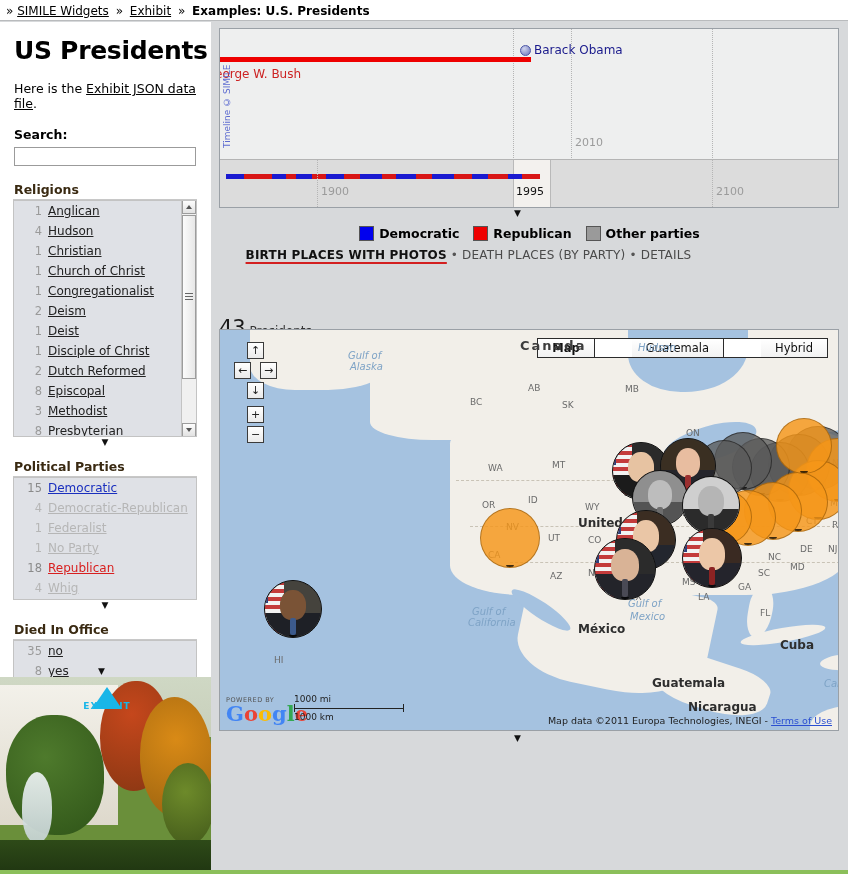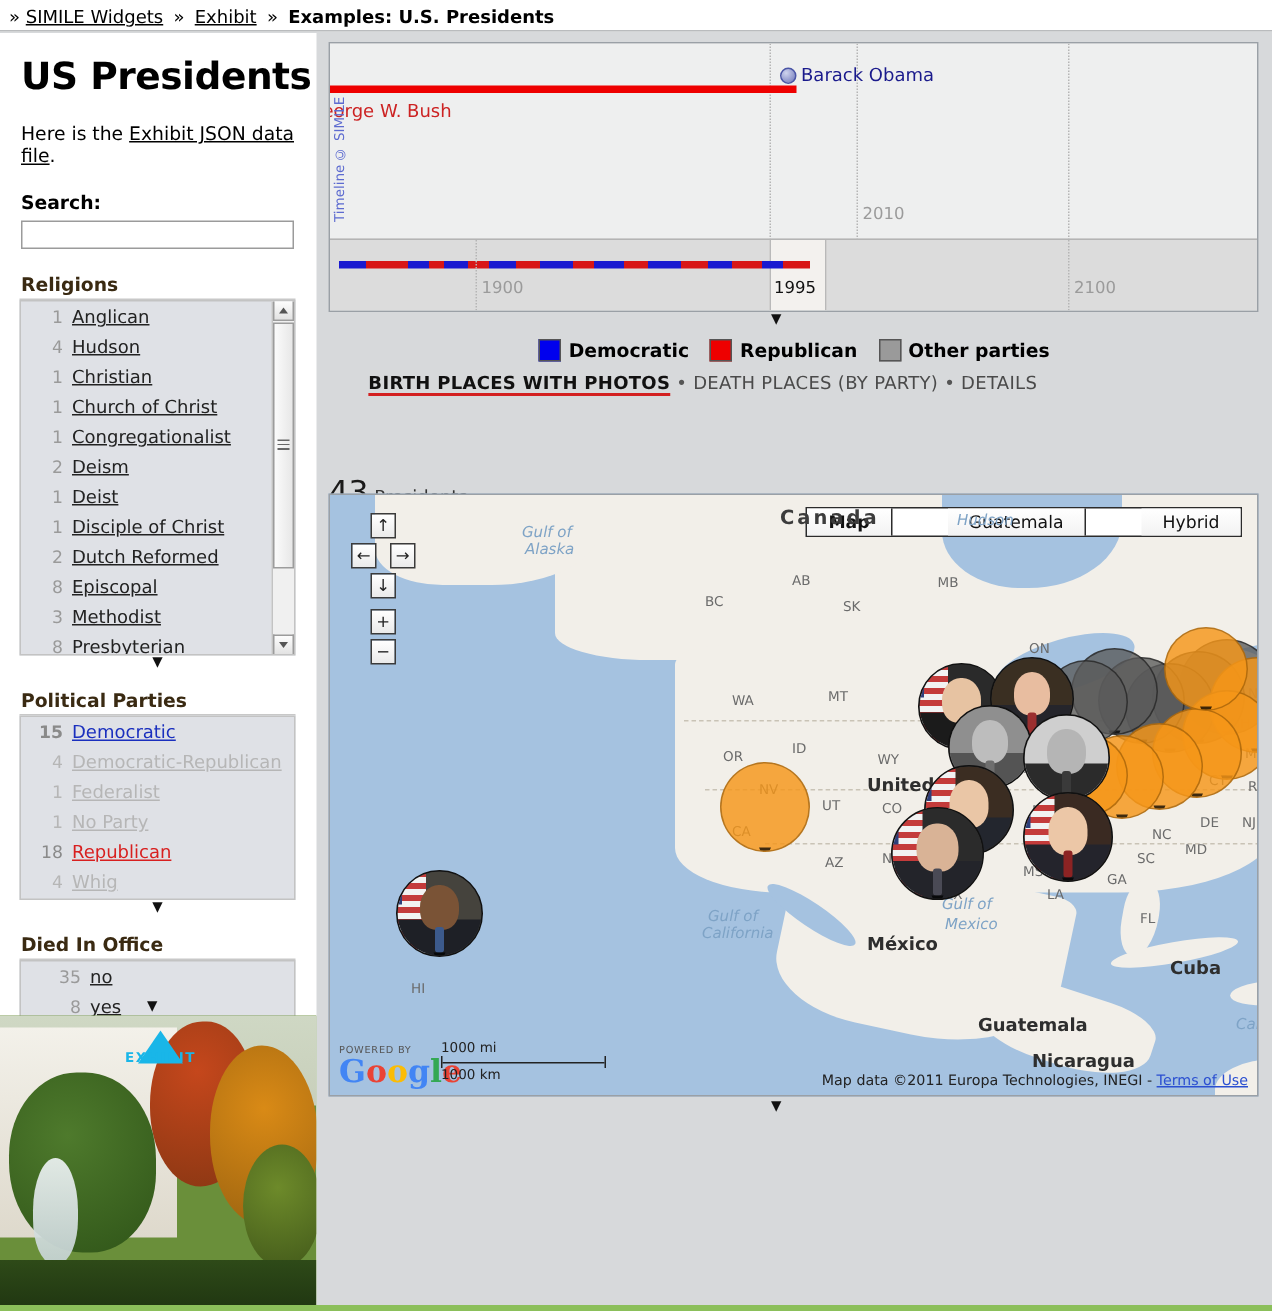--- a/index.html
+++ b/index.html
@@ -51,21 +51,21 @@
   .facet-row{
     display:flex;align-items:baseline;font-size:12px;line-height:20px;
     padding-left:4px;white-space:nowrap;
   }
   .facet-count{
     width:24px;text-align:right;margin-right:6px;color:#9a9a9a;font-size:11.5px;
   }
   .facet-label{color:#222;text-decoration:underline;}
   .facet-row.dim .facet-count,.facet-row.dim .facet-label{color:#b6b6b6;}
   .facet-row.dem .facet-label{color:#1a2fbe;}
-  .facet-row.dem .facet-count{color:#8a8a8a;font-weight:bold;}
+  .facet-row.dem .facet-count{color:#8a8a8a;}
   .facet-row.rep .facet-label{color:#d81f1f;}
   .facet-row.rep .facet-count{color:#8a8a8a;}
   .facet-arrow{
     text-align:center;color:#111;font-size:9px;line-height:9px;height:11px;
     margin-top:1px;
   }
   
   .sbar{
     position:absolute;right:0;top:0;width:15px;height:100%;
     background:#f0f0f0;border-left:1px solid #c3c3c3;box-sizing:border-box;
@@ -387,21 +387,21 @@
             <span class="facet-label">Whig</span>
           </div>
         </div>
     </div>
     <div class="facet-arrow">▼</div>
   </div>
 
   
   <div class="facet" style="margin-top:8px;">
     <div class="facet-head">Died In Office</div>
-    <div class="facet-body" style="height:44px;padding-left:12px;">
+    <div class="facet-body" style="height:44px;">
       <div class="facet-list" id="died-list" style="height:42px;">
           <div class="facet-row">
             <span class="facet-count">35</span>
             <span class="facet-label">no</span>
           </div>
           <div class="facet-row">
             <span class="facet-count">8</span>
             <span class="facet-label">yes</span>
           </div>
         </div>

